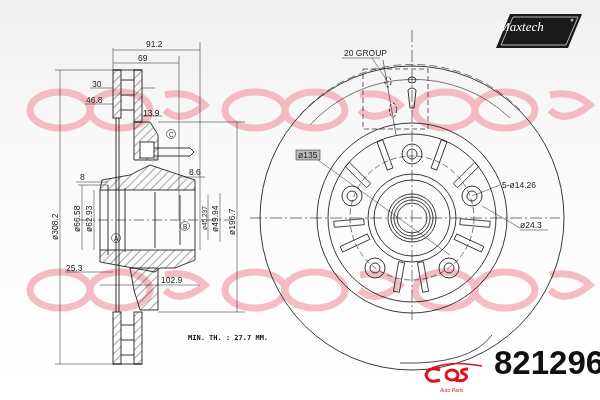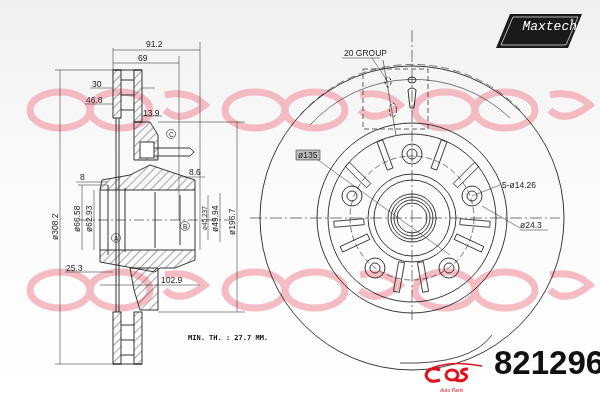--- a/index.html
+++ b/index.html
@@ -3,21 +3,21 @@
 <meta charset="utf-8">
 <style>
   html,body{margin:0;padding:0;}
   body{width:600px;height:400px;overflow:hidden;background:#f4f4f4;font-family:"Liberation Sans",sans-serif;}
   .stage{position:relative;width:600px;height:400px;background:linear-gradient(#f0f0f0,#fafafa 40%,#ffffff);}
   svg{position:absolute;left:0;top:0;}
   .dim{font-family:"Liberation Sans",sans-serif;font-size:8.5px;fill:#222;}
   .dimsm{font-family:"Liberation Sans",sans-serif;font-size:6.5px;fill:#222;}
   .note{font-family:"DejaVu Sans Mono",monospace;font-size:7px;fill:#111;font-weight:bold;}
   .partno{position:absolute;left:494px;top:344px;font-family:"Liberation Sans",sans-serif;font-weight:bold;font-size:33px;color:#111;letter-spacing:0px;}
-  .maxtech-text{position:absolute;left:499px;top:19px;width:78px;text-align:right;font-family:Liberation Mono, monospace;font-style:italic;font-size:13px;color:#fff;}
+  .maxtech-text{position:absolute;left:499px;top:19px;width:78px;text-align:left;font-family:Liberation Serif, serif;font-style:italic;font-size:13px;color:#fff;}
 </style>
 </head>
 <body>
 
 <div class="stage">
 
 <svg width="600" height="400" viewBox="0 0 600 400">
   <defs>
     <pattern id="hatch" width="6" height="6" patternUnits="userSpaceOnUse" patternTransform="rotate(45)">
       <line x1="0" y1="0" x2="0" y2="6" stroke="#222" stroke-width="0.8"></line>

